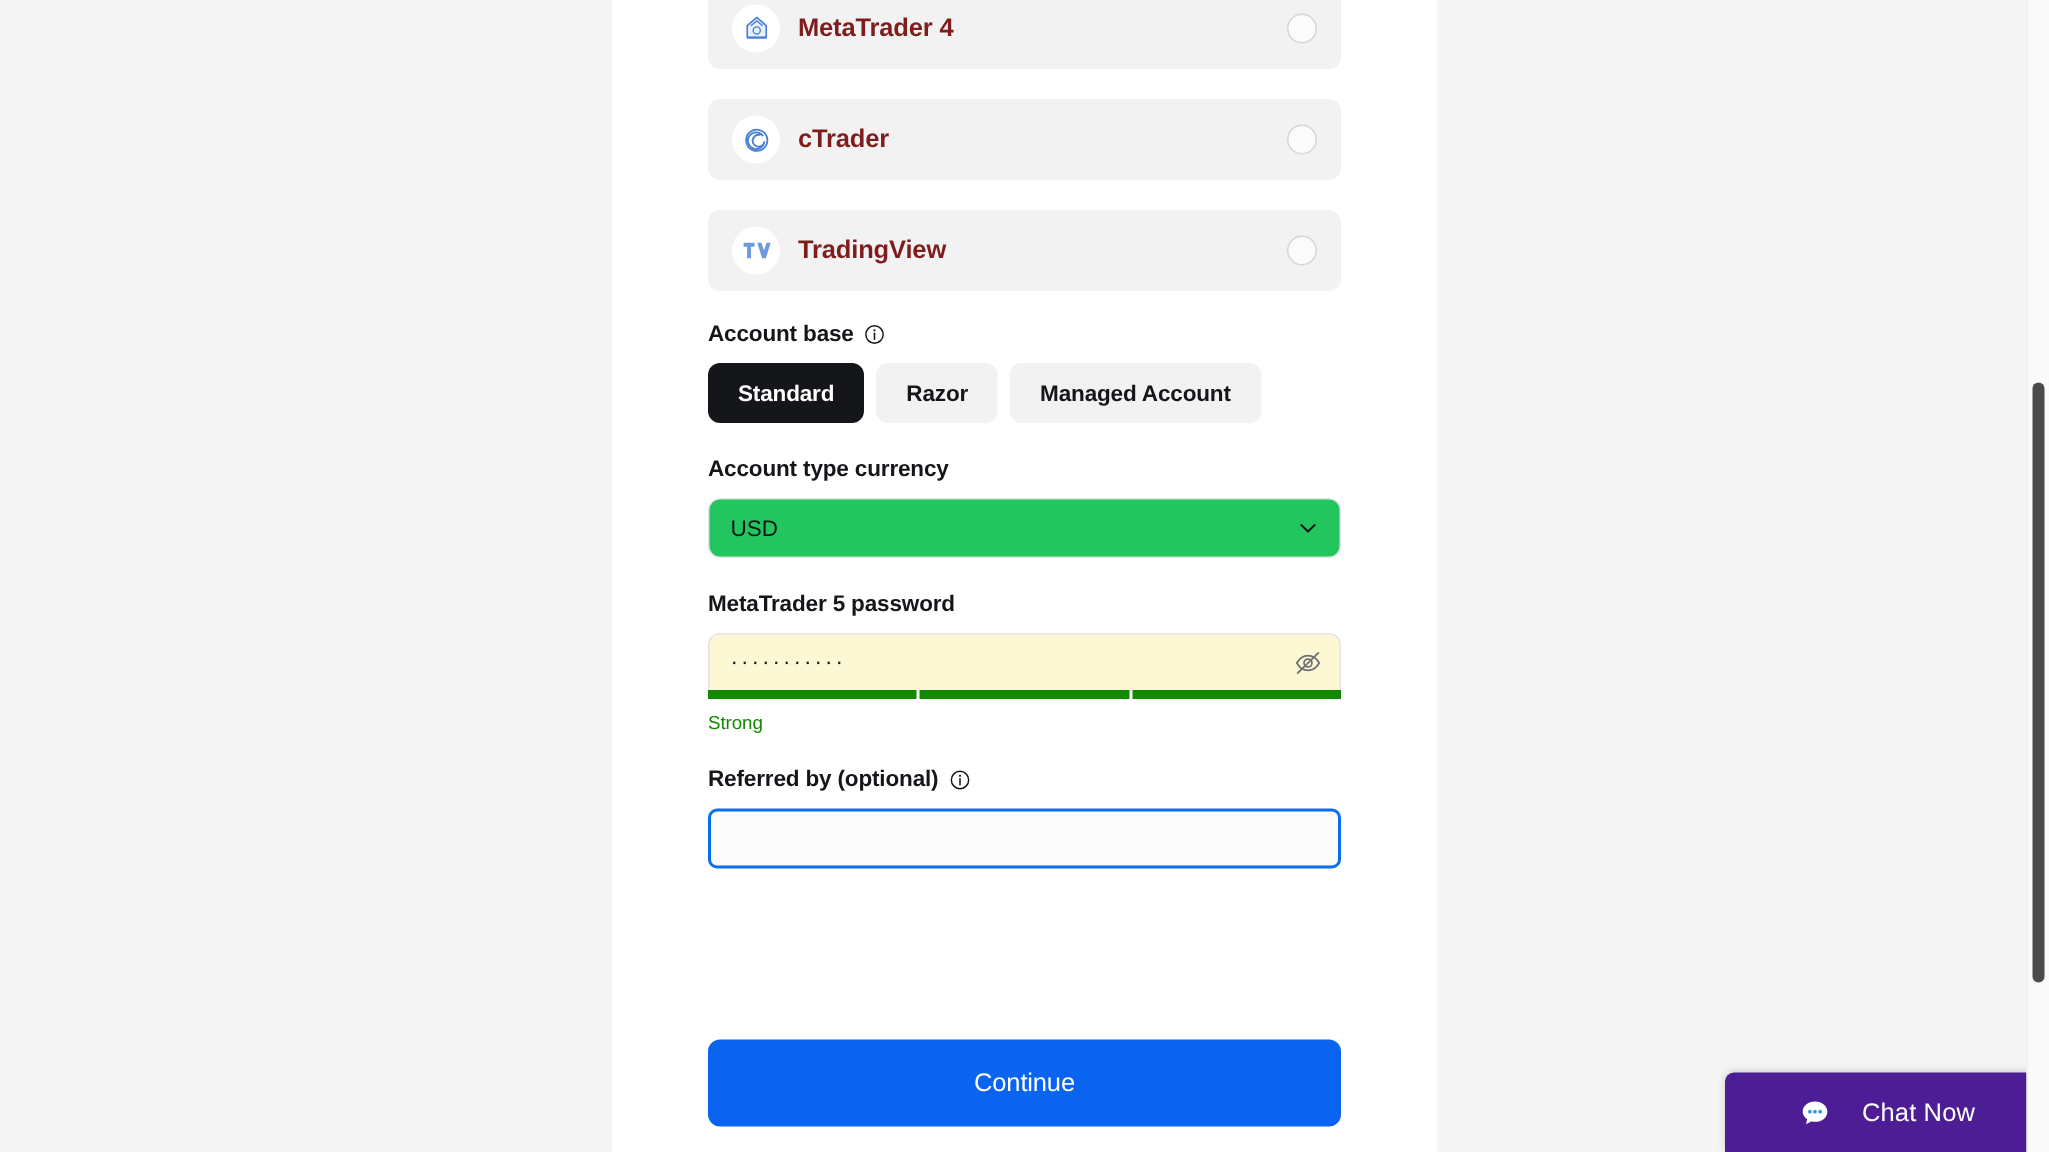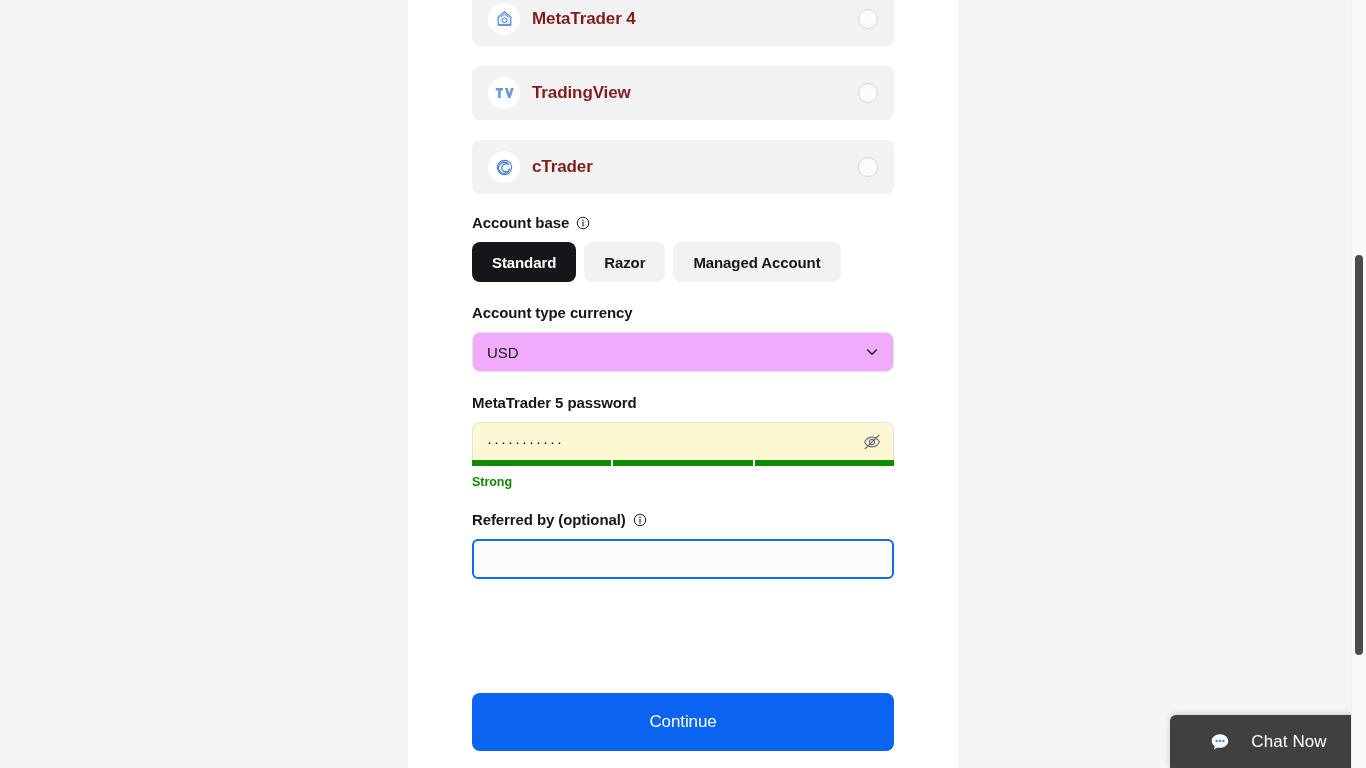--- a/index.html
+++ b/index.html
@@ -128,21 +128,21 @@
     background: #14161a;
     color: #ffffff;
   }
 
   
   .select-box {
     position: relative;
     height: 40px;
     border: 1px solid #e3e3e5;
     border-radius: 8px;
-    background: #f0abfc;
+    background: #22c55e;
     display: flex;
     align-items: center;
     padding: 0 14px;
     box-sizing: border-box;
     cursor: pointer;
     margin-bottom: 22px;
   }
   .select-value {
     font-size: 15px;
     color: #14161a;
@@ -197,21 +197,21 @@
     gap: 2px;
     height: 6px;
     width: 100%;
   }
   .strength-seg {
     flex: 1 1 0;
     background: #128a00;
   }
   .strength-text {
     font-size: 12.5px;
-    font-weight: 700;
+    font-weight: 400;
     color: #128a00;
     margin-top: 9px;
     margin-bottom: 22px;
     letter-spacing: -0.05px;
   }
 
   
   .text-input {
     height: 40px;
     width: 100%;
@@ -256,23 +256,23 @@
     cursor: pointer;
     font-family: "Liberation Sans", sans-serif;
     padding: 6px 0;
   }
 
   
   .chat-widget {
     position: absolute;
     right: 0px;
     bottom: 0px;
-    width: 196px;
+    width: 216px;
     height: 53px;
-    background: #404040;
+    background: #4c1d95;
     border-radius: 6px 0 0 0;
     display: flex;
     align-items: center;
     justify-content: center;
     gap: 20px;
     cursor: pointer;
     box-shadow: 0 -1px 6px rgba(0,0,0,0.16);
   }
   .chat-label {
     color: #ffffff;
@@ -325,38 +325,38 @@
             <path d="M4 19 L20 19" stroke="#4a7fd4" stroke-width="1.6"></path>
           </svg>
         </span>
         <span class="platform-label">MetaTrader 4</span>
         <span class="radio-outer"></span>
       </div>
 
       
       <div class="platform-row">
         <span class="platform-icon-badge">
+          <svg width="19" height="19" viewBox="0 0 24 24" aria-hidden="true">
+            <circle cx="12" cy="12" r="9" fill="none" stroke="#4a7fd4" stroke-width="1.4"></circle>
+            <path d="M17 8 a7 7 0 1 0 1.5 5 a5 5 0 1 1 -4 -5.5" fill="none" stroke="#4a7fd4" stroke-width="1.6" stroke-linecap="round"></path>
+          </svg>
+        </span>
+        <span class="platform-label">cTrader</span>
+        <span class="radio-outer"></span>
+      </div>
+
+      
+      <div class="platform-row">
+        <span class="platform-icon-badge">
           <svg width="19" height="14" viewBox="0 0 26 16" aria-hidden="true">
             <path d="M1 1 H11 V4.5 H7.8 V15 H4.2 V4.5 H1 Z" fill="#6d9ada"></path>
             <path d="M13.5 1 H17.3 L19.6 8 L21.9 1 H25.7 L21.3 15 H17.9 Z" fill="#6d9ada"></path>
           </svg>
         </span>
         <span class="platform-label">TradingView</span>
-        <span class="radio-outer"></span>
-      </div>
-
-      
-      <div class="platform-row">
-        <span class="platform-icon-badge">
-          <svg width="19" height="19" viewBox="0 0 24 24" aria-hidden="true">
-            <circle cx="12" cy="12" r="9" fill="none" stroke="#4a7fd4" stroke-width="1.4"></circle>
-            <path d="M17 8 a7 7 0 1 0 1.5 5 a5 5 0 1 1 -4 -5.5" fill="none" stroke="#4a7fd4" stroke-width="1.6" stroke-linecap="round"></path>
-          </svg>
-        </span>
-        <span class="platform-label">cTrader</span>
         <span class="radio-outer"></span>
       </div>
 
       
       <div class="field-label">
         <span>Account base</span>
         <span class="info-icon">
           <svg width="14" height="14" viewBox="0 0 16 16" aria-hidden="true">
             <circle cx="8" cy="8" r="6.6" fill="none" stroke="#14161a" stroke-width="1.1"></circle>
             <circle cx="8" cy="4.8" r="0.85" fill="#14161a"></circle>

